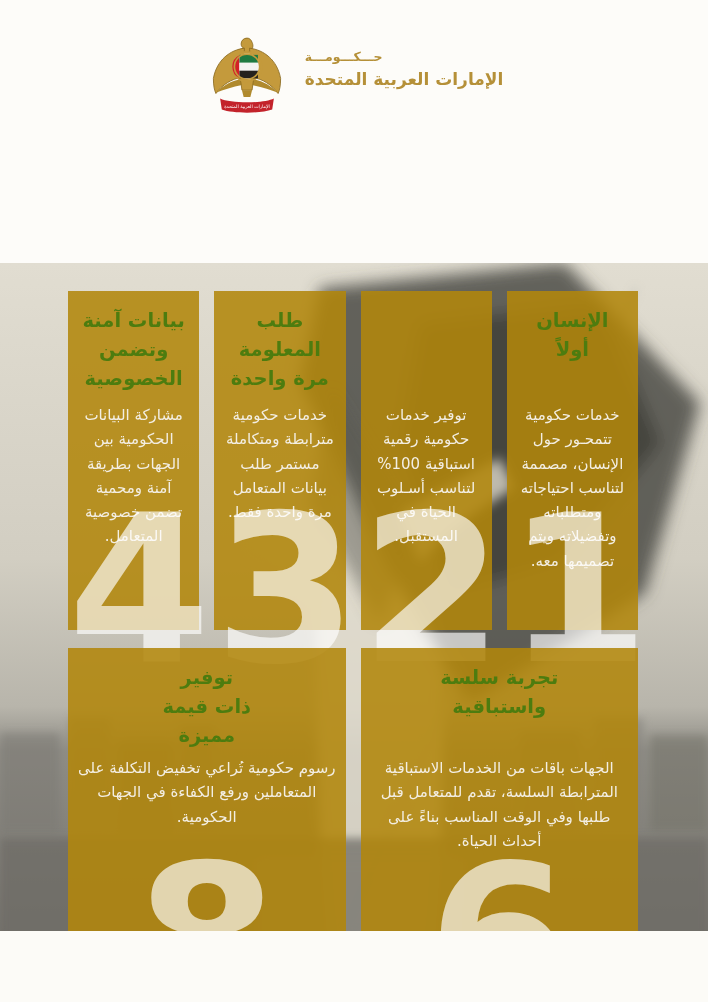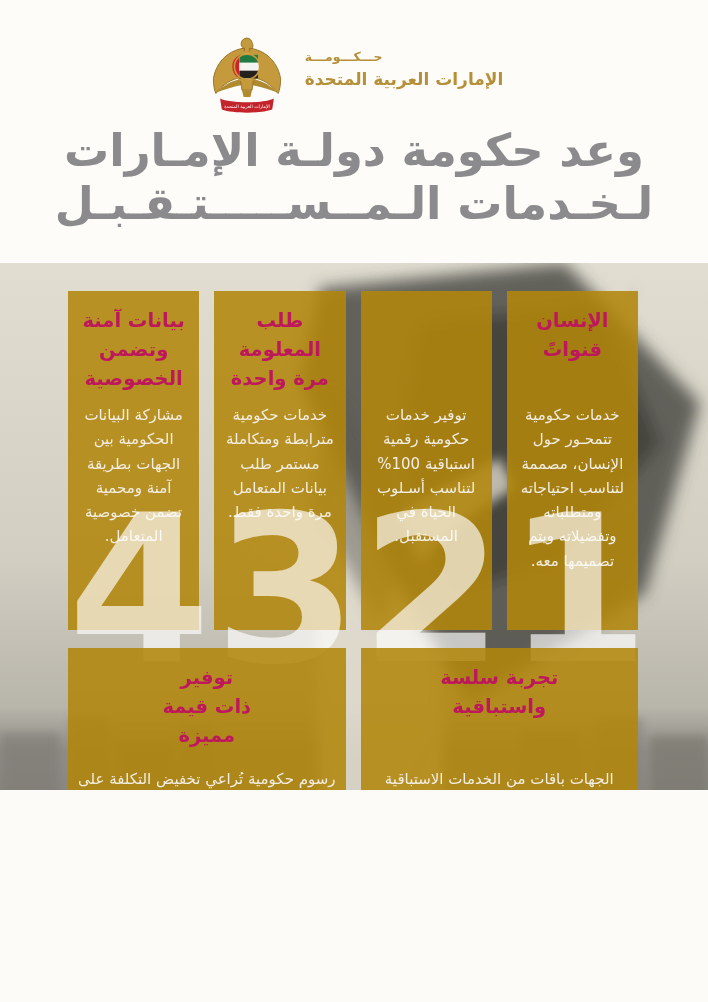--- a/index.html
+++ b/index.html
@@ -1,21 +1,21 @@
 <!DOCTYPE html>
 <html lang="ar" dir="rtl"><head>
 <meta charset="utf-8">
 <style>
   html,body{margin:0;padding:0;}
   body{
     width:708px;height:1002px;overflow:hidden;position:relative;
     background:#fcfbf7;
     font-family:"DejaVu Sans", sans-serif;
   }
-  .poster{position:absolute;inset:0;width:708px;height:790px;overflow:hidden;}
+  .poster{position:absolute;inset:0;width:708px;height:931px;overflow:hidden;}
 
   
   .header{position:absolute;top:0;left:0;right:0;height:263px;background:#fdfcf9;z-index:3;}
   .gov-brand{display:flex;flex-direction:row;justify-content:center;align-items:center;gap:16px;margin-top:26px;direction:ltr;}
   .emblem{width:84px;height:88px;flex:0 0 auto;}
   .gov-names{display:flex;flex-direction:column;align-items:flex-end;direction:rtl;}
   .gov-name-small{color:#b59038;font-size:12.5px;font-weight:bold;letter-spacing:0;line-height:1.5;}
   .gov-name-large{color:#b59038;font-size:17px;font-weight:bold;line-height:1.5;}
   .poster-title{margin-top:10px;text-align:center;color:#8b8b8e;font-weight:bold;line-height:1.18;}
   .poster-title .t1{font-size:45px;}
@@ -26,28 +26,28 @@
   .photo svg{display:block;}
 
   
   .rows{position:absolute;top:263px;left:0;width:708px;height:739px;z-index:2;}
   .row{position:absolute;right:0;left:0;display:flex;flex-direction:row;gap:15px;padding:0 70px 0 68px;direction:rtl;}
   .row1{top:28px;height:339px;}
   .row2{top:385px;height:332px;}
   .card{position:relative;flex:1 1 0;background:rgba(178,134,11,0.88);color:#ffffff;}
   .card-title{
     padding-top:16px;text-align:center;font-weight:bold;font-size:19.5px;
-    line-height:1.48;white-space:pre-line;color:#be185d;
+    line-height:1.48;white-space:pre-line;color:#4d7c0f;
   }
   .card-body{
     position:absolute;left:7px;right:7px;text-align:center;
     font-size:15px;line-height:1.62;color:#f3eee3;
   }
   .row1 .card-body{top:112px;}
-  .row2 .card-body{top:119px;}
+  .row2 .card-body{top:108px;}
   .card-number{
     position:absolute;bottom:-45px;left:0;right:0;height:170px;line-height:170px;
     text-align:center;font-size:205px;font-weight:bold;
     color:rgba(255,255,255,0.66);pointer-events:none;direction:ltr;
   }
 </style>
 </head>
 <body>
 
 <div class="poster">
@@ -121,31 +121,27 @@
         <g>
           <path d="M18,86 C30,92 70,92 82,86 L80,99 C66,104 34,104 20,99 Z" fill="#c3232b"></path>
           <text x="50" y="97" text-anchor="middle" font-size="5.5" fill="#ffffff">الإمارات العربية المتحدة</text>
         </g>
       </svg>
       <div class="gov-names">
         <div class="gov-name-small">حـــكـــومـــة</div>
         <div class="gov-name-large">الإمارات العربية المتحدة</div>
       </div>
     </div>
-    <div class="poster-title">
-      <div class="t1">وعد حكومة دولـة الإمـارات</div>
-      <div class="t2">لـخـدمات الـمــســـــتـقـبـل</div>
-    </div>
   </div>
 
   <div class="rows">
     <div class="row row1">
       <div class="card">
         <div class="card-title">الإنسان
-قنواتً</div>
+أولاً</div>
         <div class="card-body">خدمات حكومية تتمحـور حول الإنسان، مصممة لتناسب احتياجاته ومتطلباته وتفضيلاته ويتم تصميمها معه.</div>
         <div class="card-number">1</div>
       </div>
       <div class="card">
         <div class="card-body">توفير خدمات حكومية رقمية استباقية 100% لتناسب أسـلوب الحياة في المستقبل.</div>
         <div class="card-number">2</div>
       </div>
       <div class="card">
         <div class="card-title">طلب
 المعلومة

